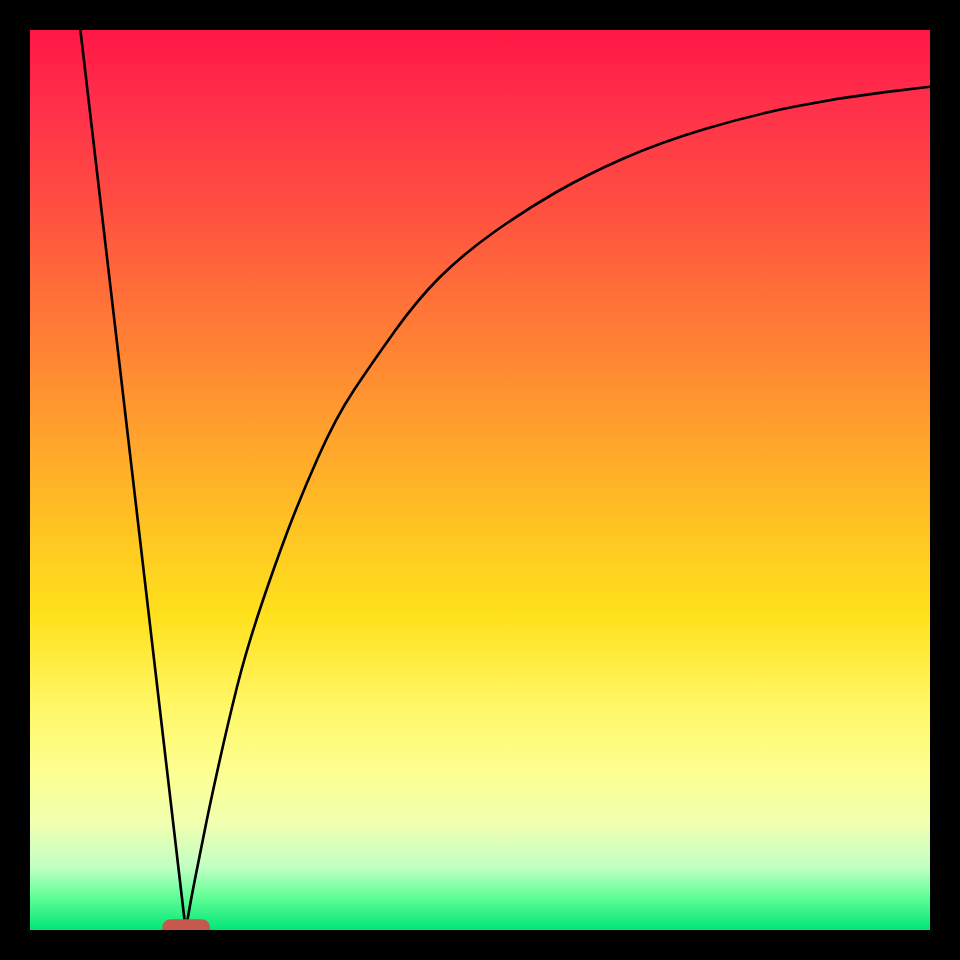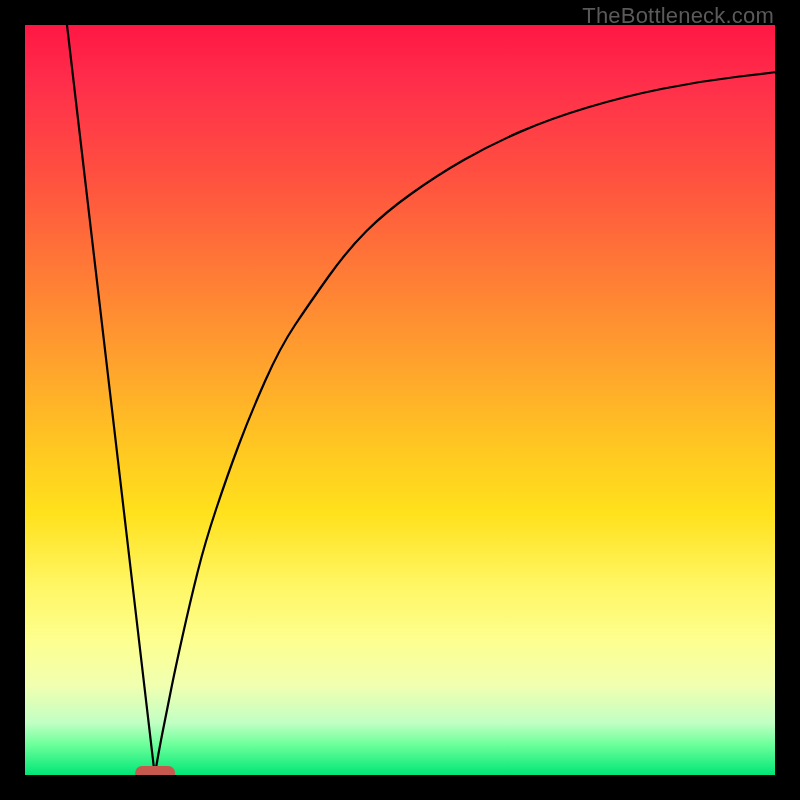--- a/index.html
+++ b/index.html
@@ -74,21 +74,20 @@
     stroke: #000;
     stroke-width: 2.2;
     stroke-linecap: round;
     stroke-linejoin: round;
   }
 </style>
 </head>
 <body>
 
 <div class="frame">
-  <div class="watermark">TheBottleneck.com</div>
   <div class="plot">
     <div class="gradient"></div>
     <svg class="curves" viewBox="0 0 750 750" preserveAspectRatio="none">
       <polyline id="series-left" points="41.99999999999999,0 129.75,750"></polyline>
       <path id="series-right" d="M 129.75 750 Q 129.75 750 132.375 735 Q 135 720 138.75 701.25 Q 142.5 682.5 146.25 663.75 Q 150 645 157.5 611.25 Q 165 577.5 172.5 547.5 Q 180 517.5 191.25 483.75 Q 202.5 450 213.75 420 Q 225 390 240 356.25 Q 255.00000000000003 322.50000000000006 270 300 Q 285 277.5 303.75 251.25 Q 322.5 225 341.25 206.25 Q 360 187.5 386.25 168.75 Q 412.50000000000006 150 438.75 135 Q 465 120 495 106.875 Q 525 93.75 562.5 82.5 Q 600 71.25 637.5 63.75 Q 675 56.25 712.5 51.75 T 750 47.25"></path>
     </svg>
     <div class="marker" id="marker" style="left: 129.75px; width: 39.75px; bottom: -5px; background: rgb(198, 88, 77);"></div>
   </div>
 </div>
 

